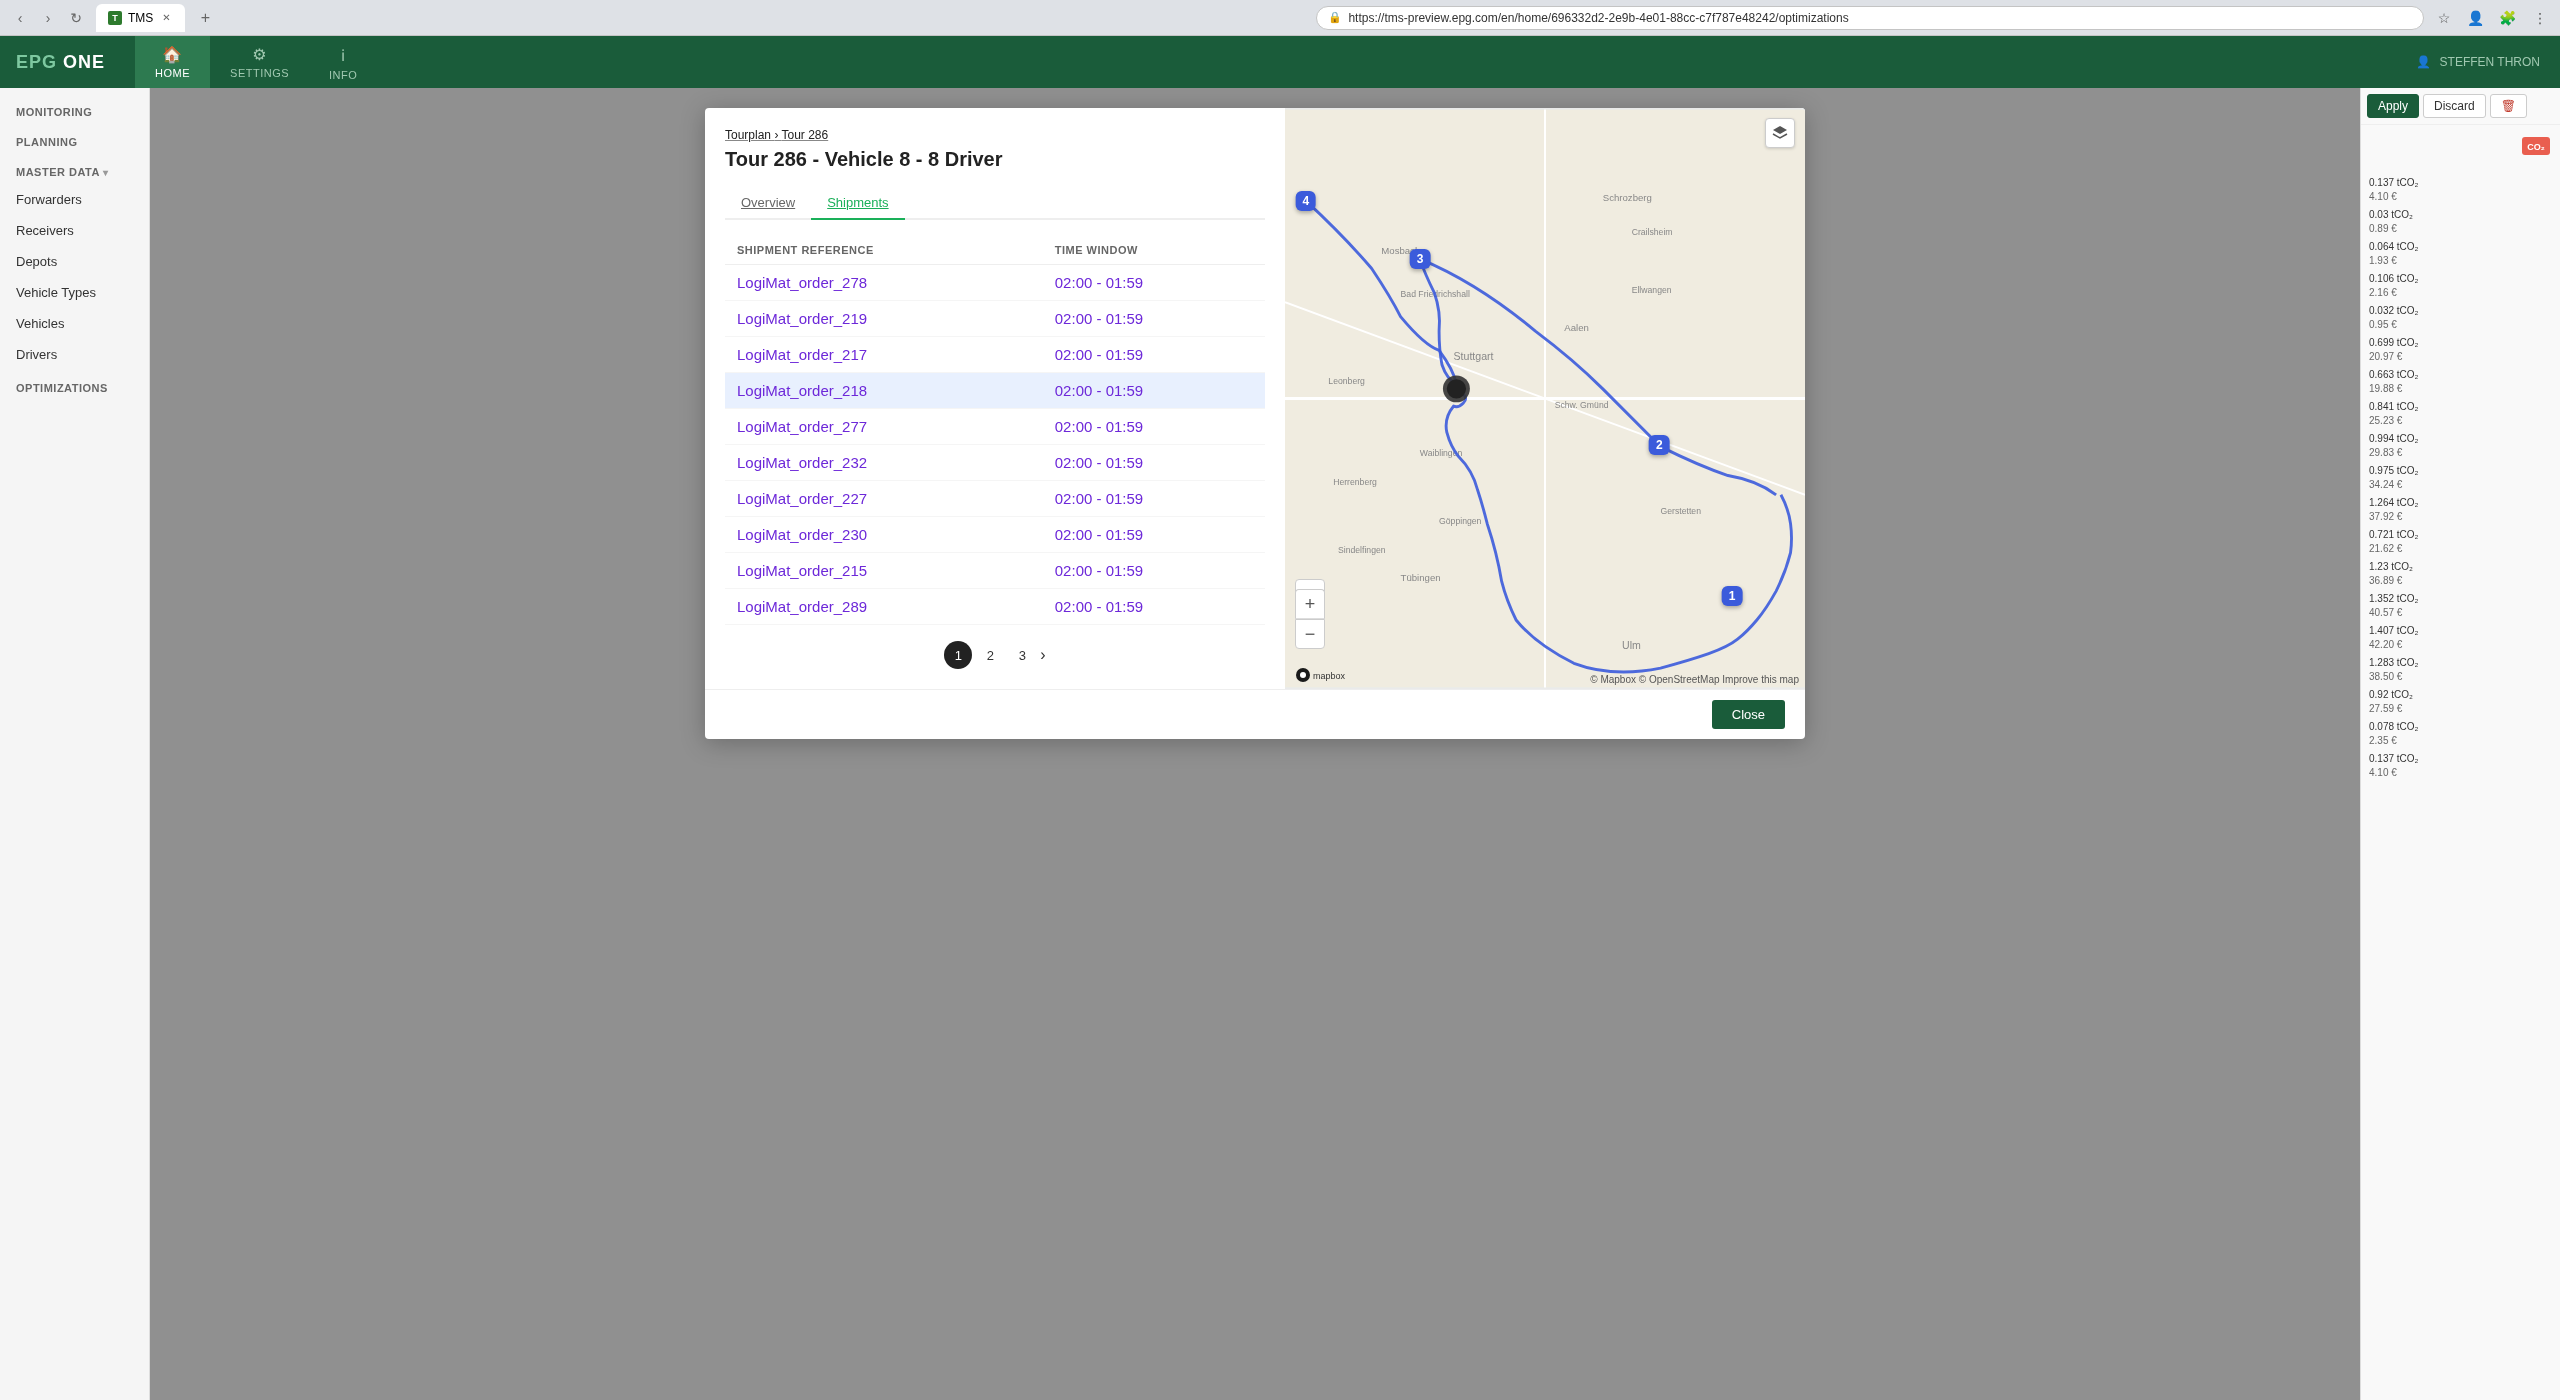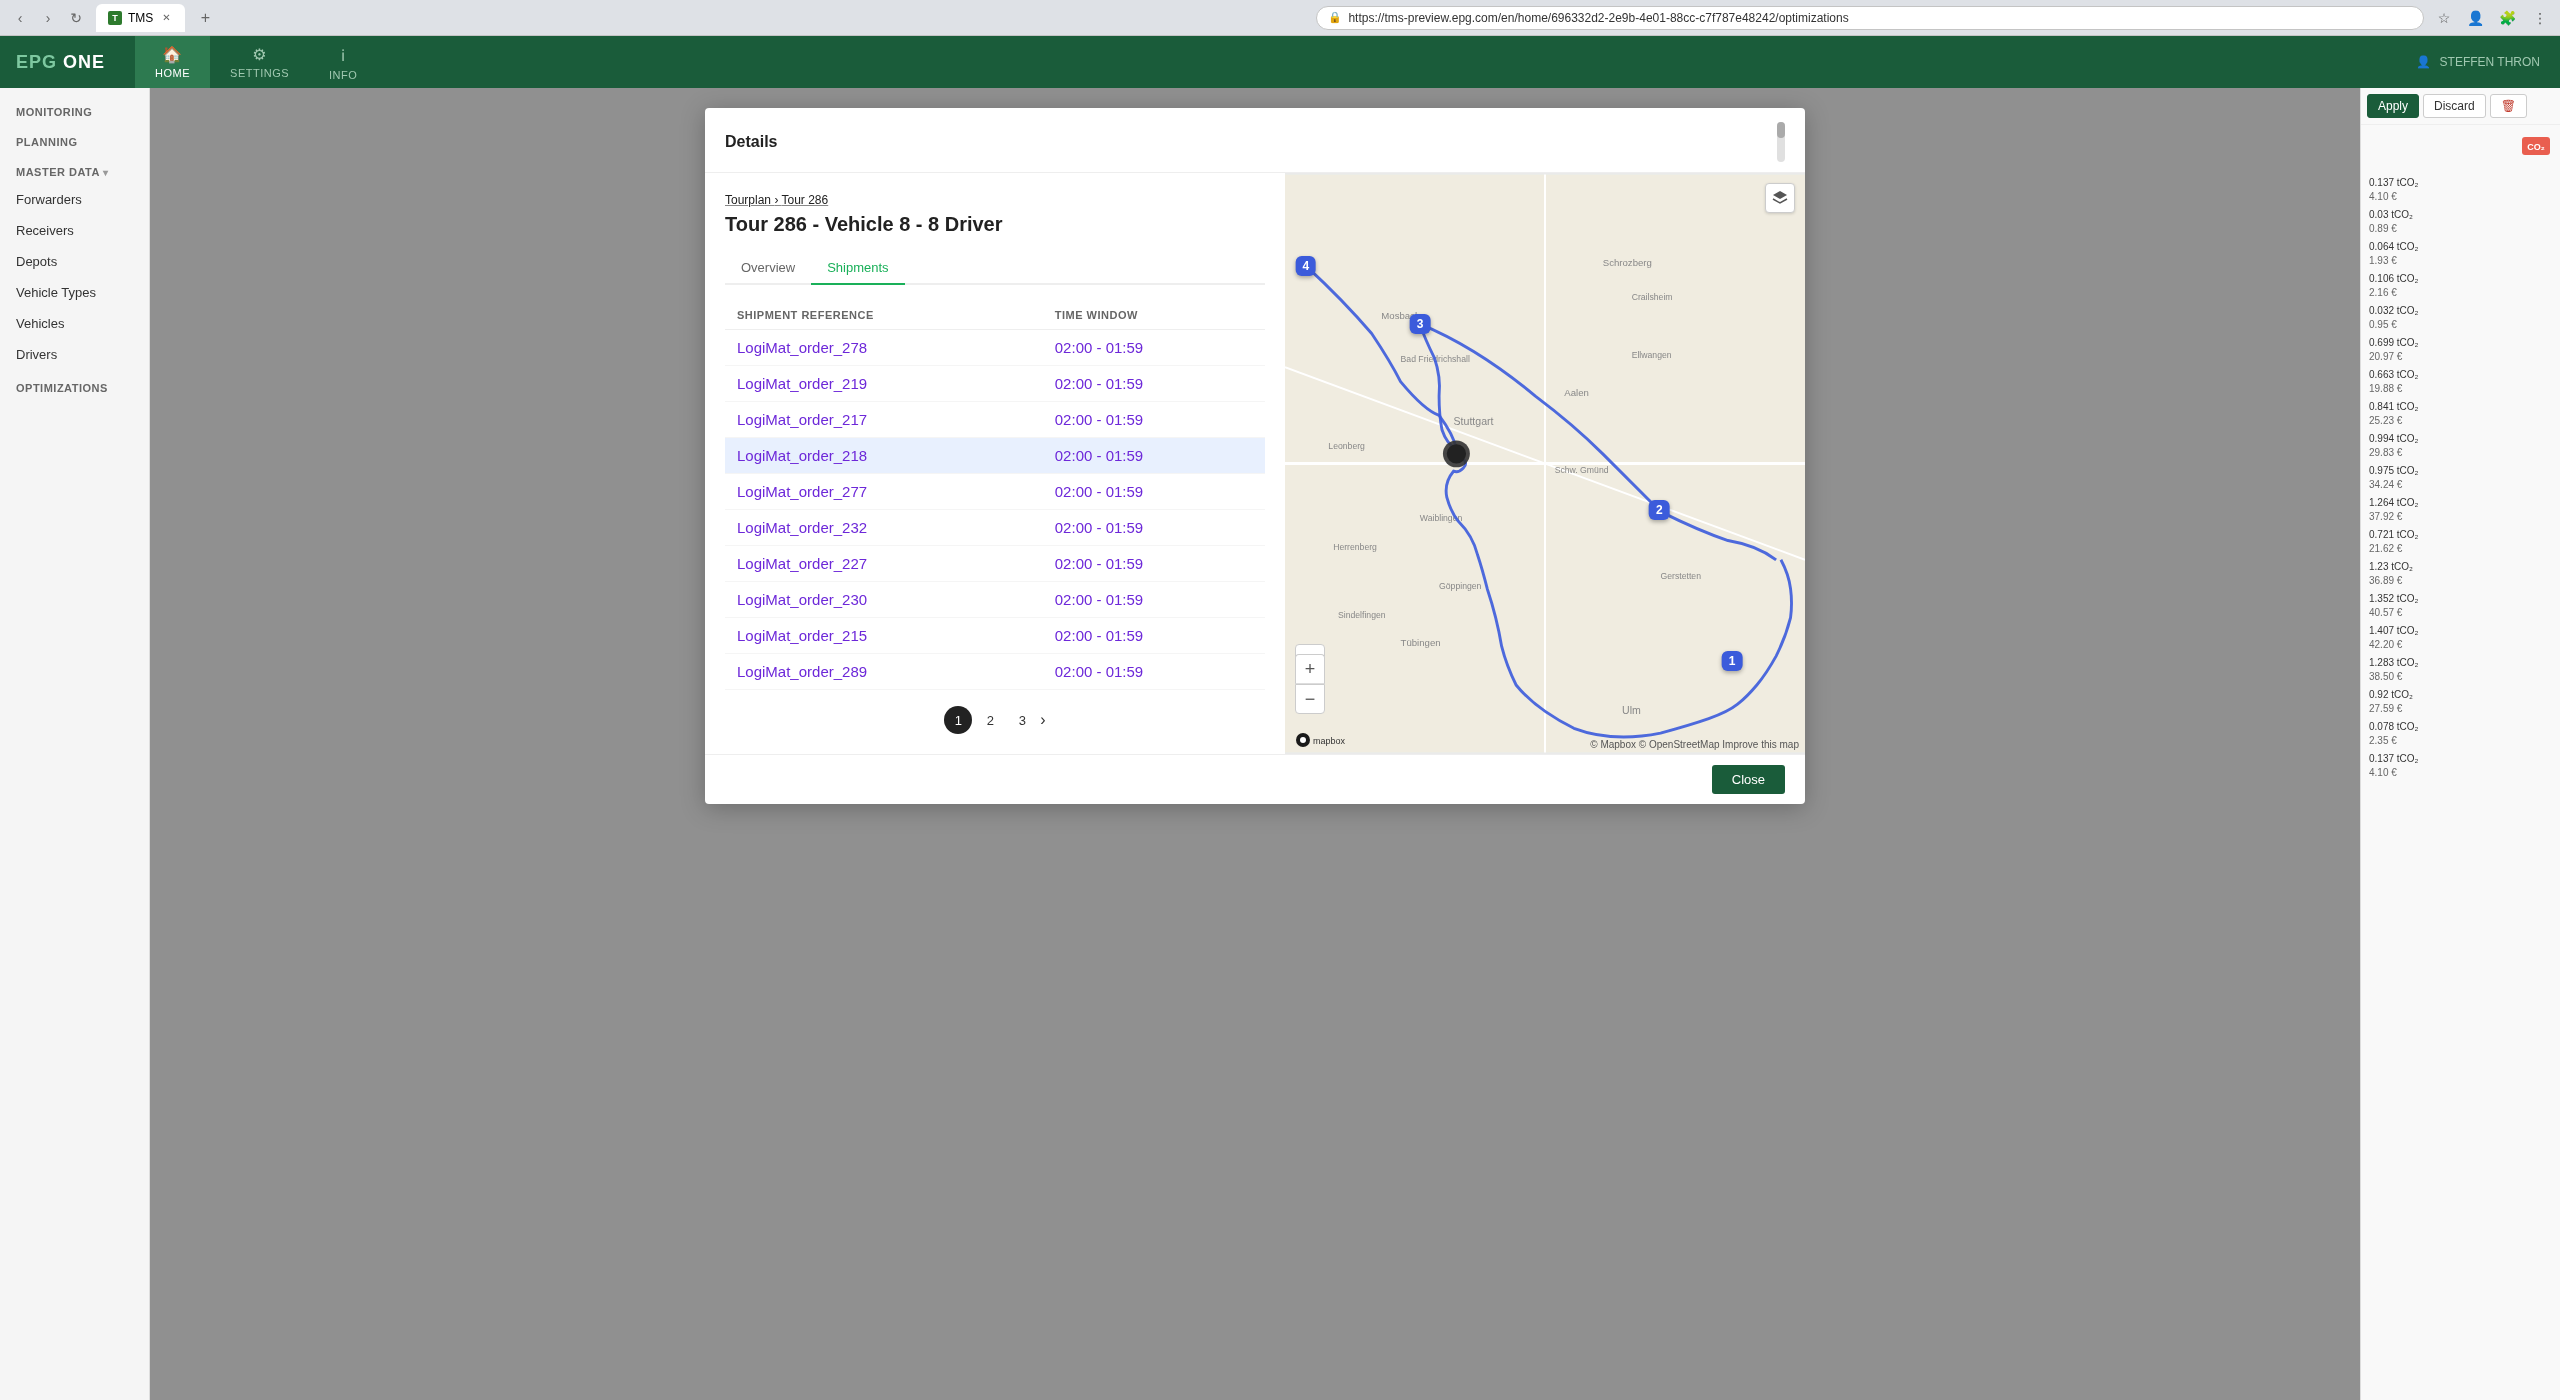--- a/index.html
+++ b/index.html
@@ -161,20 +161,21 @@
 
     
     .tab-bar { display: flex; border-bottom: 2px solid #eee; margin-bottom: 16px; }
     .tab-item {
       padding: 8px 16px;
       font-size: 13px;
       cursor: pointer;
       color: #666;
       border-bottom: 2px solid transparent;
       margin-bottom: -2px;
+      text-decoration: underline;
     }
     .tab-item.active { color: #1ab059; border-bottom-color: #1ab059; font-weight: 500; }
 
     
     .shipment-table { width: 100%; border-collapse: collapse; }
     .shipment-table th {
       text-align: left;
       font-size: 11px;
       font-weight: 600;
       color: #666;
@@ -413,29 +414,20 @@
         <span>Drivers</span>
       </div>
       <div class="sidebar-section-title" style="padding-top:12px">OPTIMIZATIONS</div>
     </div>
 
     <div class="content-area">
 
       <div class="modal-overlay">
         <div class="modal">
 
-          <div class="modal-header">
-            <span class="modal-title">Details</span>
-            <div style="display:flex;gap:4px">
-
-              <div style="width:8px;height:40px;background:#e0e0e0;border-radius:4px;position:relative;">
-                <div style="width:8px;height:16px;background:#aaa;border-radius:4px;position:absolute;top:0"></div>
-              </div>
-            </div>
-          </div>
 
           <div class="modal-body">
 
             <div class="modal-left">
 
               <div class="breadcrumb">
                 <span>Tourplan</span>
                 <span> › </span>
                 <span>Tour 286</span>
               </div>

